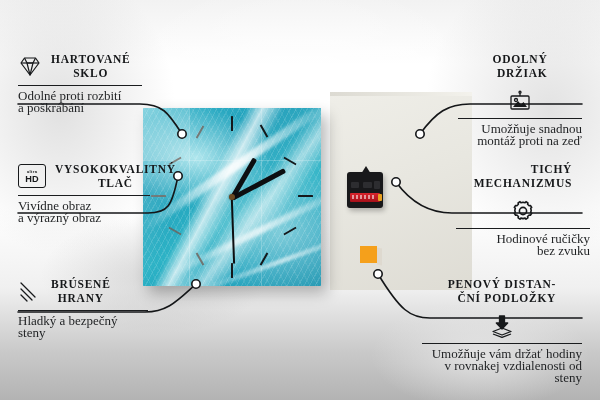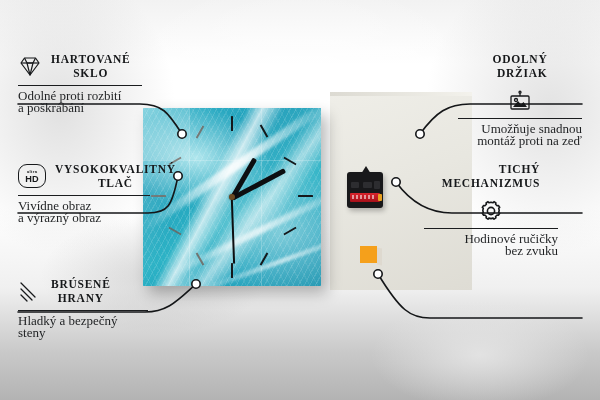--- a/index.html
+++ b/index.html
@@ -96,21 +96,21 @@
   .feat-rule{height:1px;background:#1a1c1e;margin:5px 0 4px;}
   .feat-desc{font-family:"Liberation Serif",serif;font-size:13px;color:#1f2123;line-height:12.2px;}
   .feat.left .feat-title{text-align:center;}
   .feat.left .feat-desc{text-align:left;}
   .feat.right .feat-head{justify-content:flex-end;flex-direction:column;}
   .feat.right .feat-title{text-align:right;}
   .feat.right .feat-desc{text-align:right;}
   .ico{flex:0 0 auto;width:24px;height:24px;display:block;}
 
   
-  .hd-badge{width:26px;height:22px;border:1.4px solid #17191b;border-radius:9px;
+  .hd-badge{width:26px;height:22px;border:1.4px solid #17191b;border-radius:3px;
     display:flex;flex-direction:column;align-items:center;justify-content:center;flex:0 0 auto;}
   .hd-top{font-family:"Liberation Sans",sans-serif;font-size:4.2px;font-weight:bold;
     letter-spacing:.3px;color:#17191b;line-height:5px;}
   .hd-main{font-family:"Liberation Sans",sans-serif;font-size:9.2px;font-weight:bold;
     letter-spacing:.2px;color:#17191b;line-height:10px;}
 </style>
 </head>
 <body>
 
 <div id="stage">
@@ -256,32 +256,50 @@
           <path d="M5 18 L10 12 L13 15.5 L15.5 13 L19 18 Z" fill="#17191b" stroke="none"></path>
           <circle cx="8" cy="11" r="1.5"></circle>
         </g>
       </svg>
     </div>
     <div class="feat-rule"></div>
     <div class="feat-desc">Umožňuje snadnou</div>
     <div class="feat-desc">montáž proti na zeď</div>
   </div>
 
-  <div class="feat right" style="left:424px;top:162px;width:134px;">
+  <div class="feat right" style="left:456px;top:162px;width:134px;">
     <div class="feat-head">
       <div>
         <div class="feat-title">TICHÝ</div>
         <div class="feat-title">MECHANIZMUS</div>
       </div>
       <svg class="ico" viewBox="0 0 24 24">
         <g fill="none" stroke="#17191b" stroke-width="1.6" stroke-linejoin="round">
           <path d="M12 3.2 l2.1 .5 .9 -1.0 1.9 1.3 -.3 1.3 1.5 1.5 1.3 -.3 1.3 1.9 -1.0 .9 .5 2.1 -.5 2.1 1.0 .9 -1.3 1.9 -1.3 -.3 -1.5 1.5 .3 1.3 -1.9 1.3 -.9 -1.0 -2.1 .5 -2.1 -.5 -.9 1.0 -1.9 -1.3 .3 -1.3 -1.5 -1.5 -1.3 .3 -1.3 -1.9 1.0 -.9 -.5 -2.1 .5 -2.1 -1.0 -.9 1.3 -1.9 1.3 .3 1.5 -1.5 -.3 -1.3 1.9 -1.3 .9 1.0 Z"></path>
           <circle cx="12" cy="12" r="3.6"></circle>
         </g>
       </svg>
     </div>
     <div class="feat-rule"></div>
     <div class="feat-desc">Hodinové ručičky</div>
     <div class="feat-desc">bez zvuku</div>
   </div>
 
+  <div class="feat right" style="left:422px;top:277px;width:160px;">
+    <div class="feat-head">
+      <div>
+        <div class="feat-title">PENOVÝ DISTAN-</div>
+        <div class="feat-title">ČNÍ PODLOŽKY</div>
+      </div>
+      <svg class="ico" viewBox="0 0 24 24">
+        <g fill="none" stroke="#17191b" stroke-width="1.3" stroke-linejoin="round">
+          <path d="M9.5 2 h5 v7 h3.2 L12 15 L6.3 9 h3.2 Z" fill="#17191b"></path>
+          <path d="M3 17.5 L12 14 L21 17.5 L12 21 Z"></path>
+          <path d="M3 20 L12 23.4 L21 20"></path>
+        </g>
+      </svg>
+    </div>
+    <div class="feat-rule"></div>
+    <div class="feat-desc">Umožňuje vám držať hodiny</div>
+    <div class="feat-desc">v rovnakej vzdialenosti od steny</div>
+  </div>
 
 </div>
 
 </body></html>

